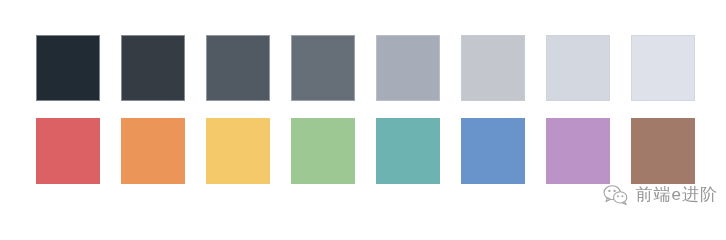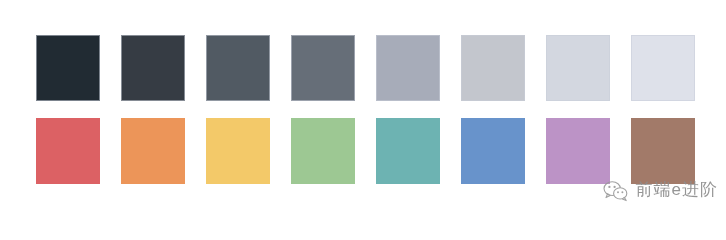--- a/index.html
+++ b/index.html
@@ -49,21 +49,21 @@
     outline-offset: -1px;
   }
 
   #watermark {
     position: absolute;
     right: 8px;
     bottom: 10px;
     height: 30px;
     display: flex;
     flex-direction: row;
-    align-items: flex-start;
+    align-items: center;
     gap: 7px;
     opacity: 0.92;
   }
 
   #watermark .wechat-mark {
     width: 26px;
     height: 22px;
     display: block;
     flex: 0 0 auto;
   }

